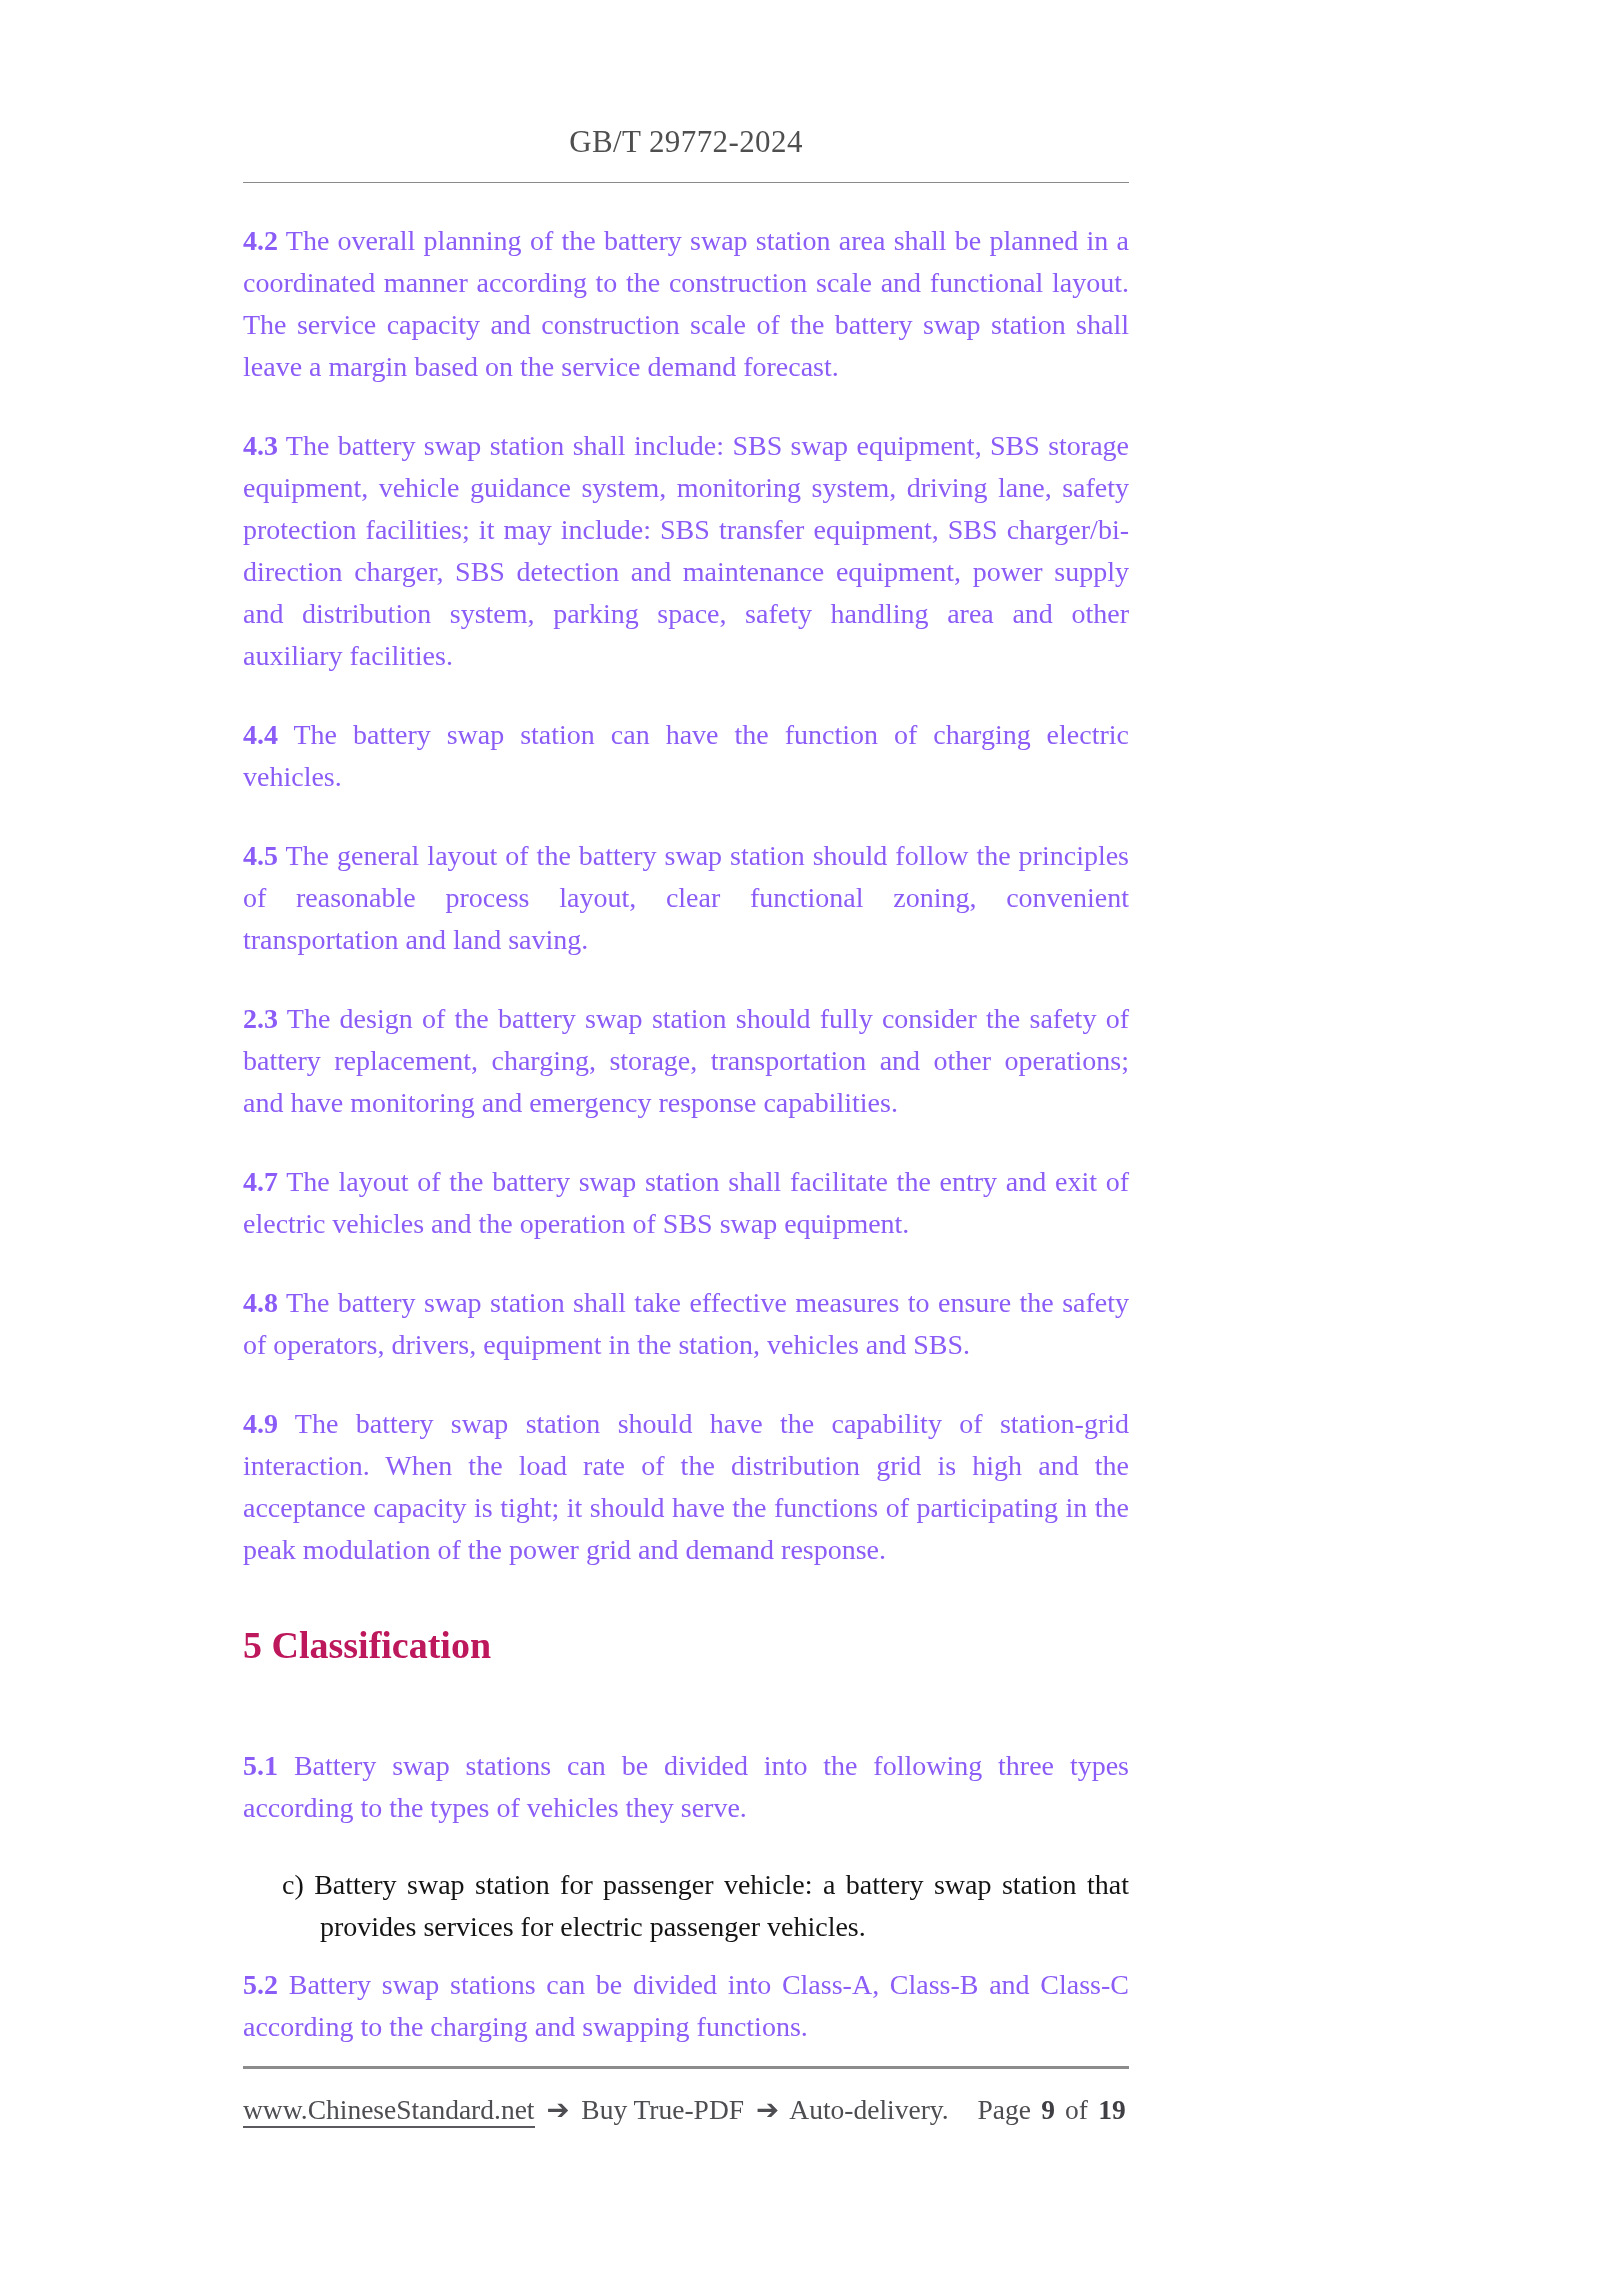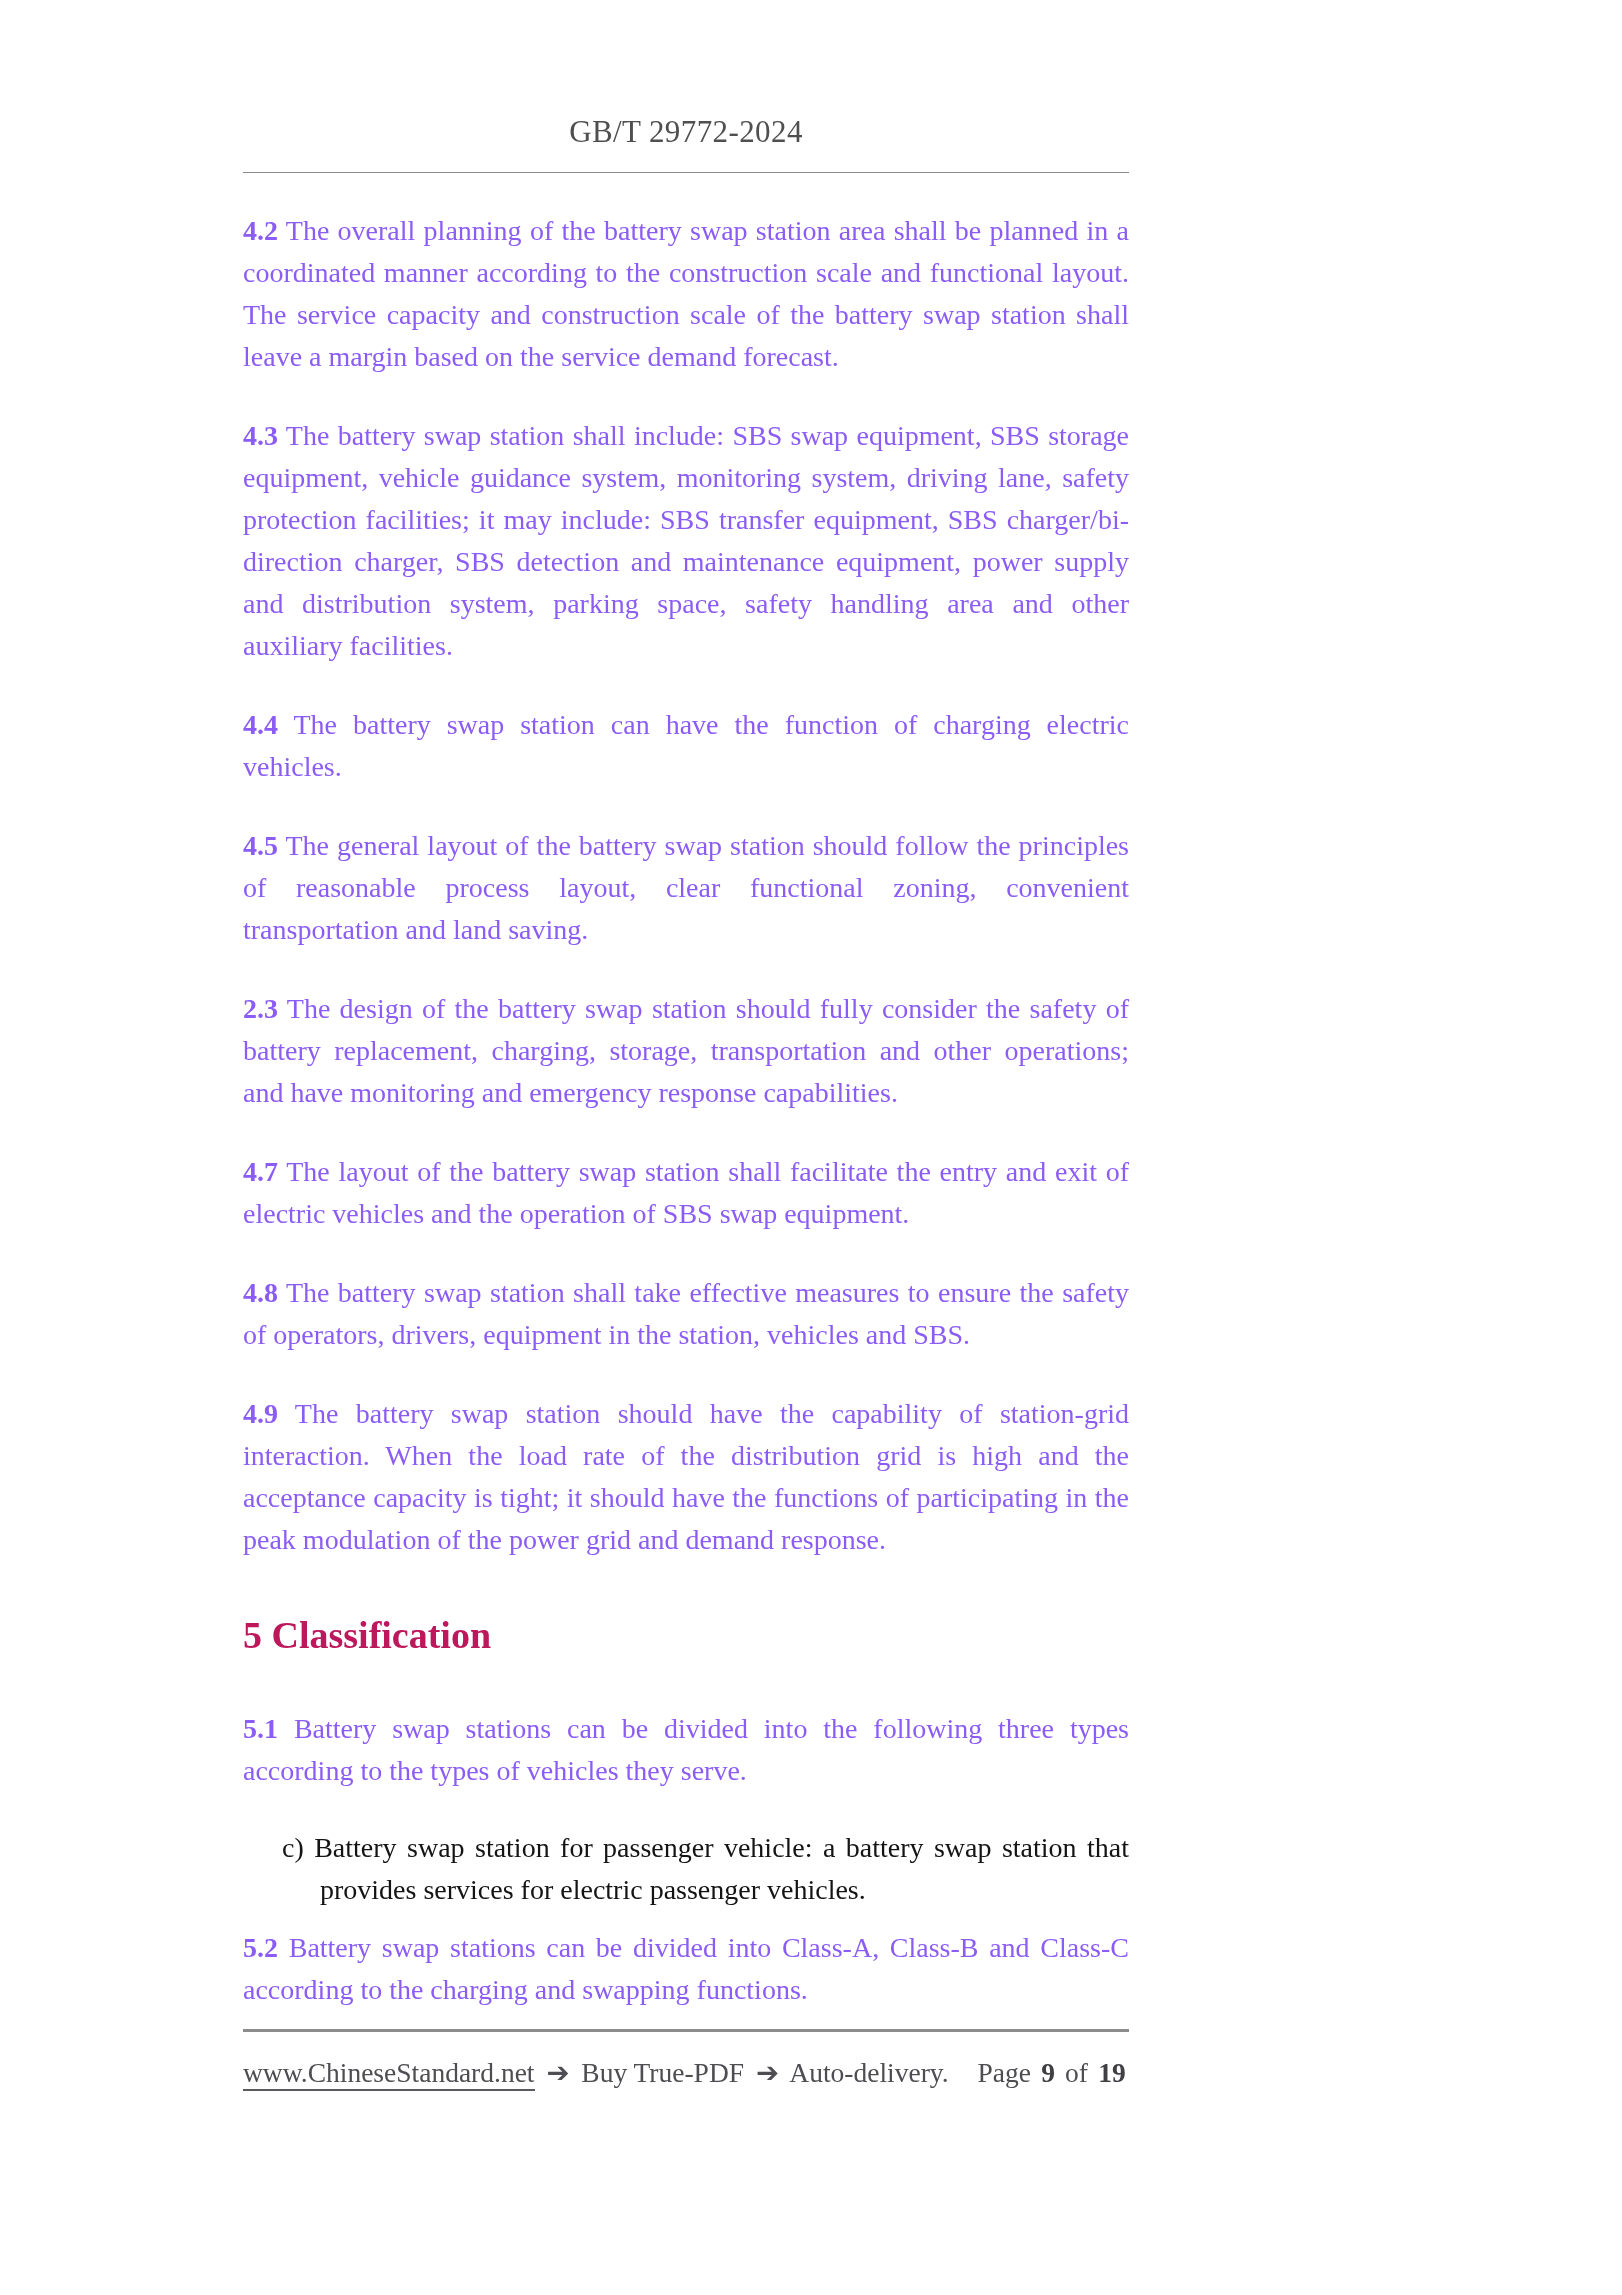--- a/index.html
+++ b/index.html
@@ -2,21 +2,21 @@
 <html style="font-size:13.3px"><head>
 <meta charset="utf-8">
 <style>
   html, body { margin: 0; padding: 0; background: #ffffff; }
   .page {
     position: relative;
     width: 1372px;
     height: 2295px;
     background: #ffffff;
     box-sizing: border-box;
-    padding: 2px 243px;
+    padding: 12px 243px;
     font-family: "Liberation Serif", serif;
     color: #141414;
     overflow: hidden;
   }
   .doc-title {
     margin: 113px 0 0 0;
     text-align: center;
     font-size: 31px;
     line-height: 33px;
     color: #4f4f4f;
@@ -35,21 +35,21 @@
     color: #8b5cf6;
   }
   .clause .num { font-weight: bold; }
   .section-heading {
     font-size: 38px;
     line-height: 52px;
     font-weight: bold;
     color: #be185d;
     margin: 48px 0 0 0;
   }
-  .intro-clause { margin-top: 47px; }
+  .intro-clause { margin-top: 74px; }
   .list-item {
     font-size: 28px;
     line-height: 42px;
     text-align: justify;
     color: #141414;
     margin: 35px 0 0 77px;
     text-indent: -38px;
   }
   .last-clause { margin-top: 16px; }
   .footer-rule {

